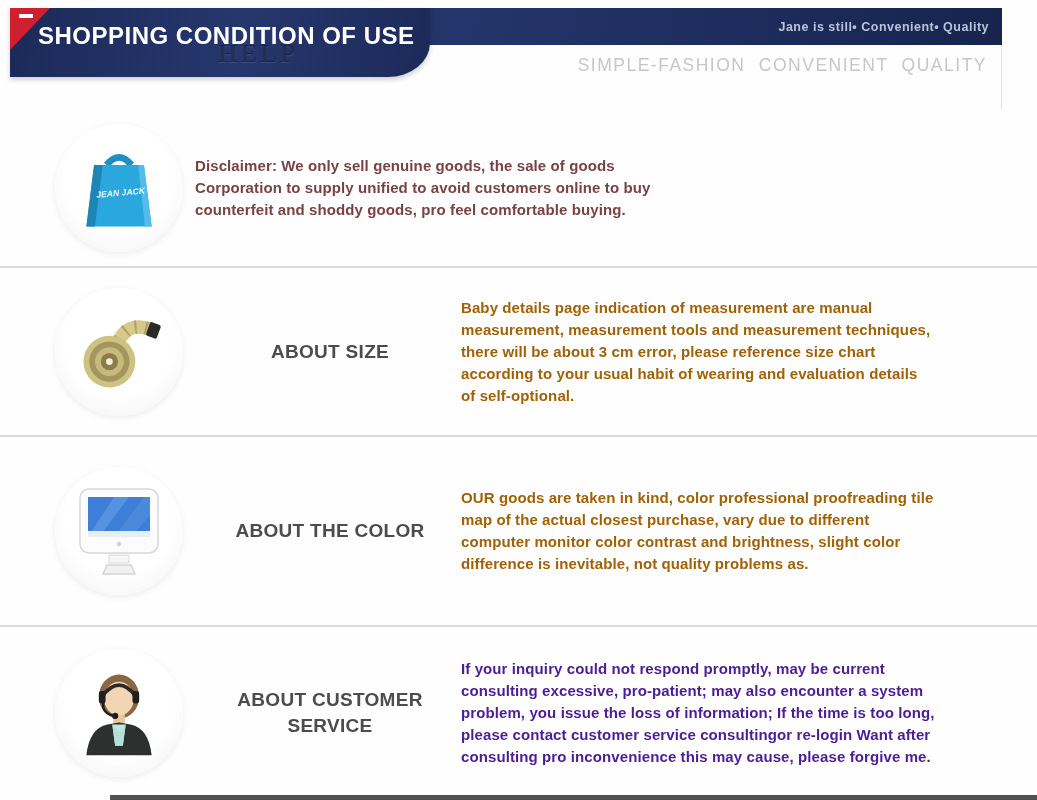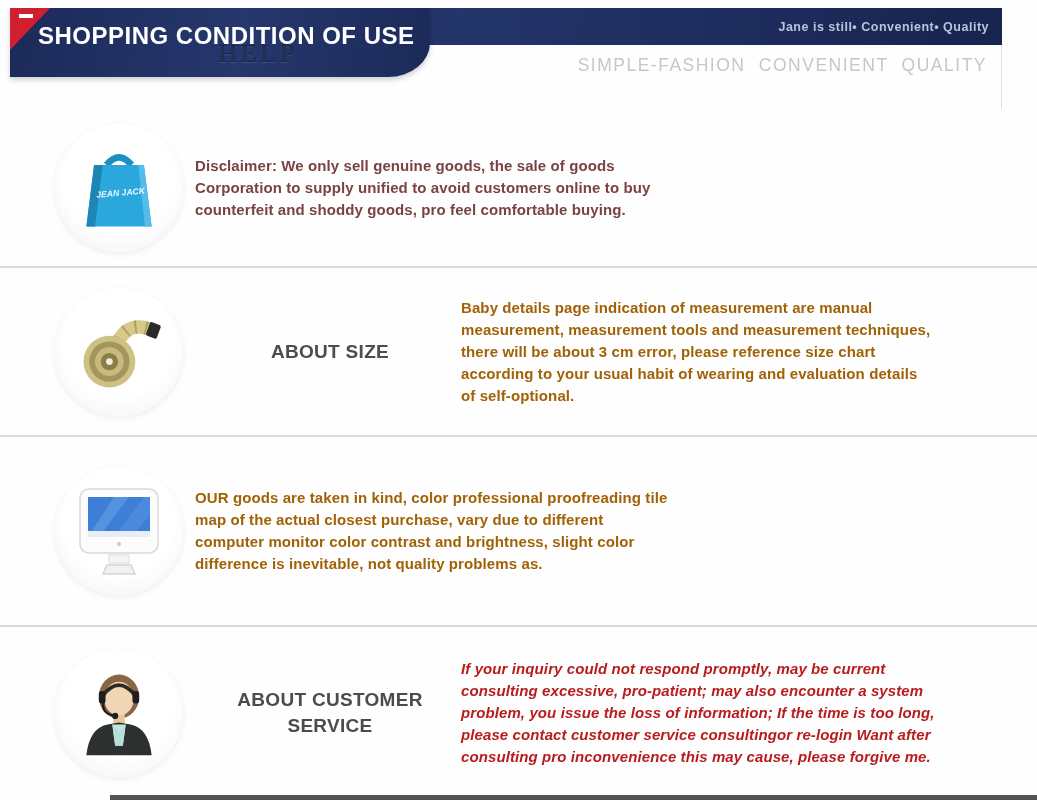--- a/index.html
+++ b/index.html
@@ -38,21 +38,21 @@
                background:radial-gradient(circle at 50% 42%,#ffffff 55%,#f0f0f0 100%);
                box-shadow:0 2px 6px rgba(0,0,0,0.07);
                display:flex;align-items:center;justify-content:center;}
   .label{flex:0 0 auto;width:238px;margin-left:28px;text-align:center;
          font-size:19px;font-weight:bold;color:#4c4c4c;letter-spacing:0.3px;
          line-height:1.32;white-space:pre-line;}
   .body-text{flex:0 0 auto;width:565px;margin-left:12px;font-size:15px;line-height:22px;
              font-weight:600;letter-spacing:0.1px;white-space:pre-line;}
   .tone-maroon{color:#7a4343;}
   .tone-dark{color:#a16207;}
-  .tone-maroon2{color:#b91c1c;font-style:italic;}
+  .tone-maroon2{color:#4c1d95;}
 
   .bottom-line{position:absolute;left:110px;right:0;bottom:0;height:5px;background:#262626;opacity:0.8;}
 </style>
 </head>
 <body>
 
 <div id="page">
 
   <div class="banner-thin"></div>
   <div class="banner-thick"></div>
@@ -108,20 +108,21 @@
           <rect x="11" y="8" width="78" height="64" rx="9" fill="#fcfcfc" stroke="#d8d8d8" stroke-width="1.5"></rect>
           <rect x="19" y="16" width="62" height="40" fill="#3d7fd6"></rect>
           <path d="M19 56 L45 16 L60 16 L30 56 Z" fill="#6aa3e8" opacity="0.55"></path>
           <path d="M45 56 L75 16 L81 16 L81 34 L62 56 Z" fill="#5b96e2" opacity="0.45"></path>
           <rect x="19" y="50" width="62" height="6" fill="#e9eef5"></rect>
           <circle cx="50" cy="63" r="2.2" fill="#cfcfcf"></circle>
           <path d="M38 84 L62 84 L66 93 L34 93 Z" fill="#f1f1f1" stroke="#d5d5d5" stroke-width="1.5"></path>
           <rect x="40" y="74" width="20" height="8" fill="#f5f5f5" stroke="#dcdcdc"></rect>
         </svg>
       </div>
+      <div class="label">ABOUT THE COLOR</div>
       <div class="body-text tone-dark">OUR goods are taken in kind, color professional proofreading tile
 map of the actual closest purchase, vary due to different
 computer monitor color contrast and brightness, slight color
 difference is inevitable, not quality problems as.</div>
     </div>
 
     <div class="row r4 last">
       <div class="icon-circle">
         <svg width="96" height="96" viewBox="0 0 100 100">
           <ellipse cx="50" cy="33" rx="21" ry="23" fill="#8a6645"></ellipse>

